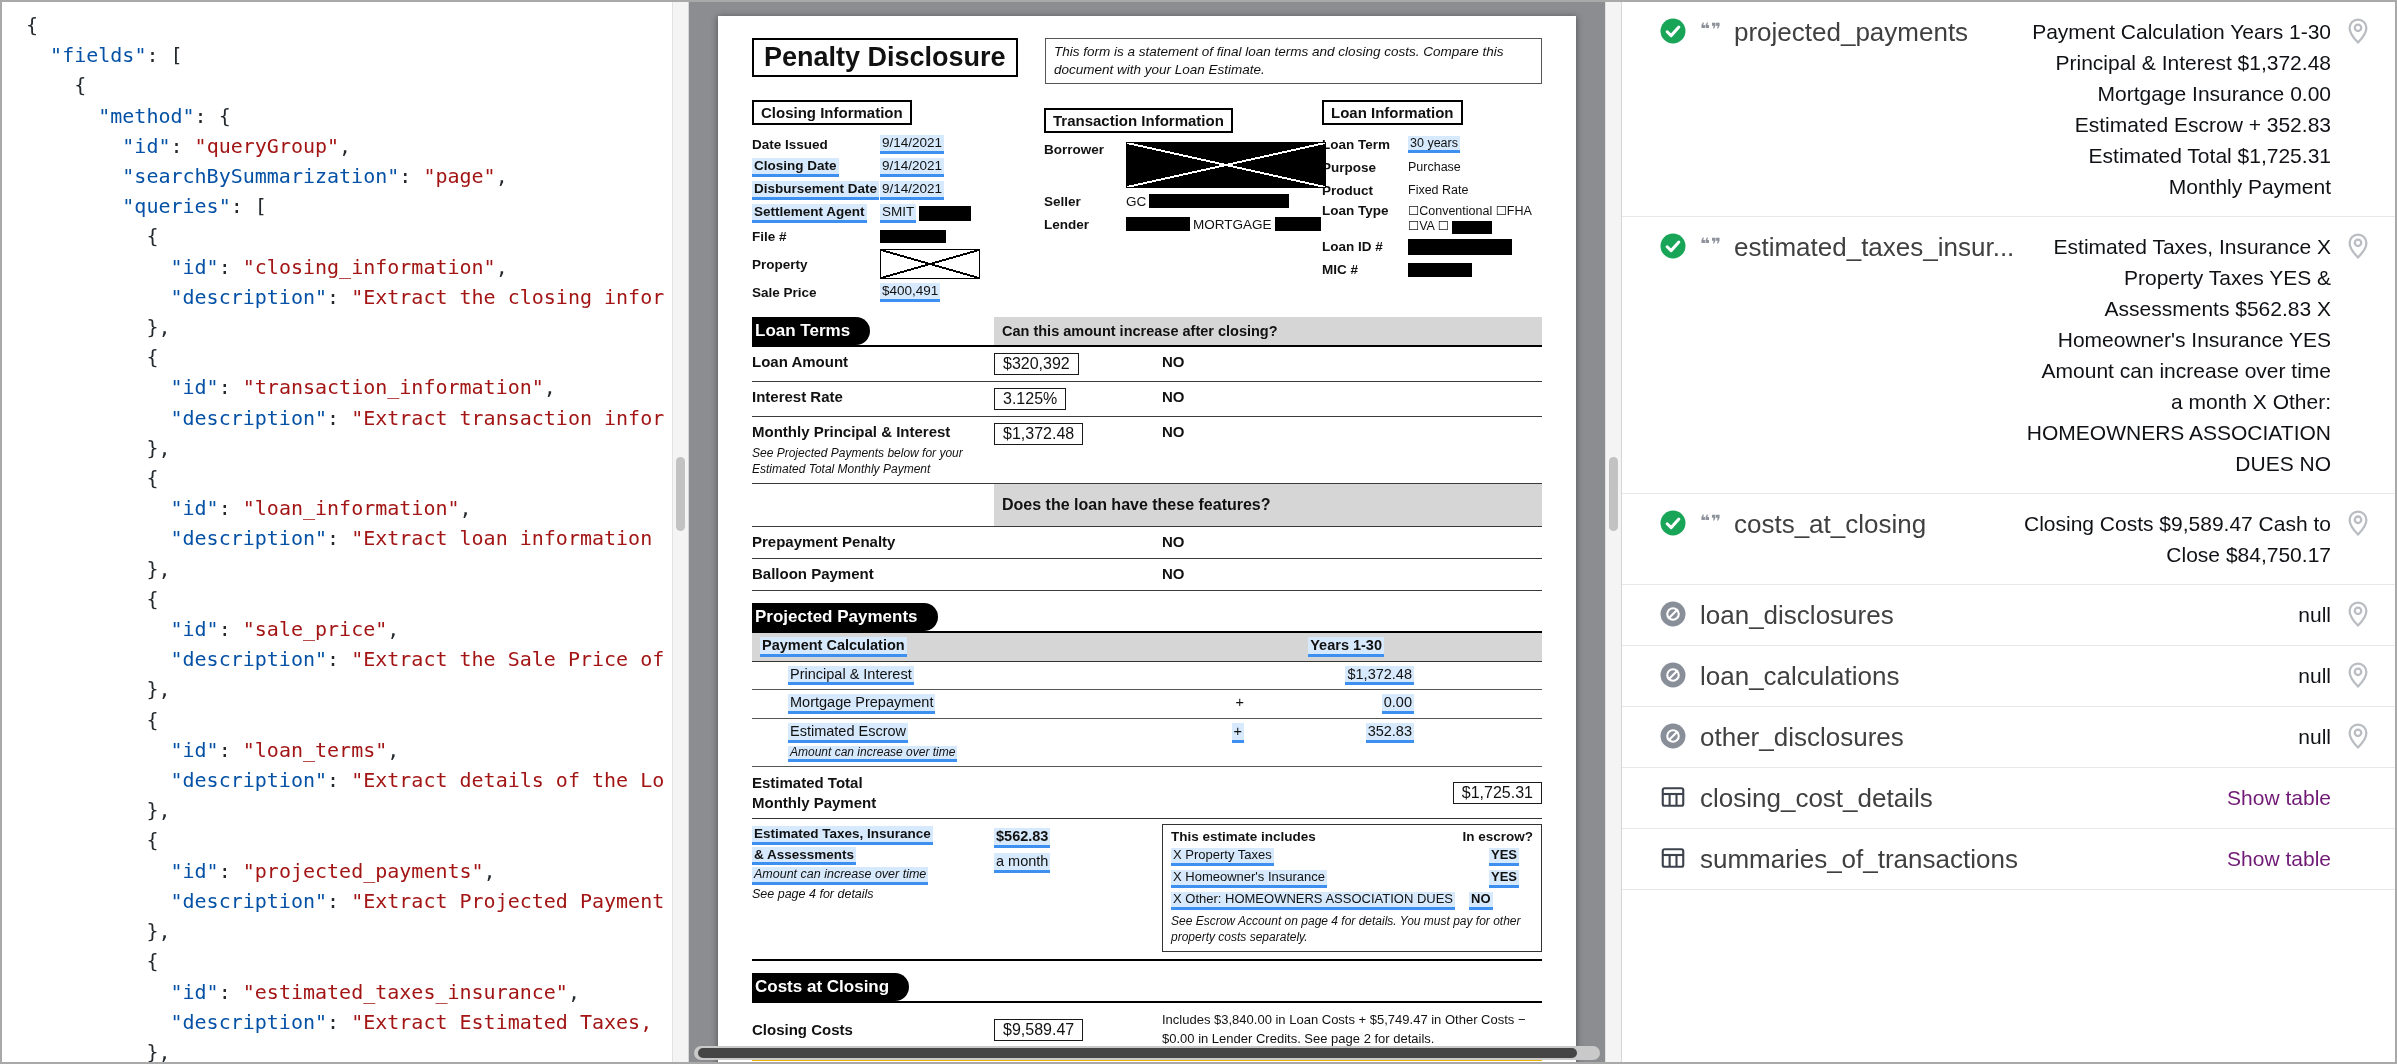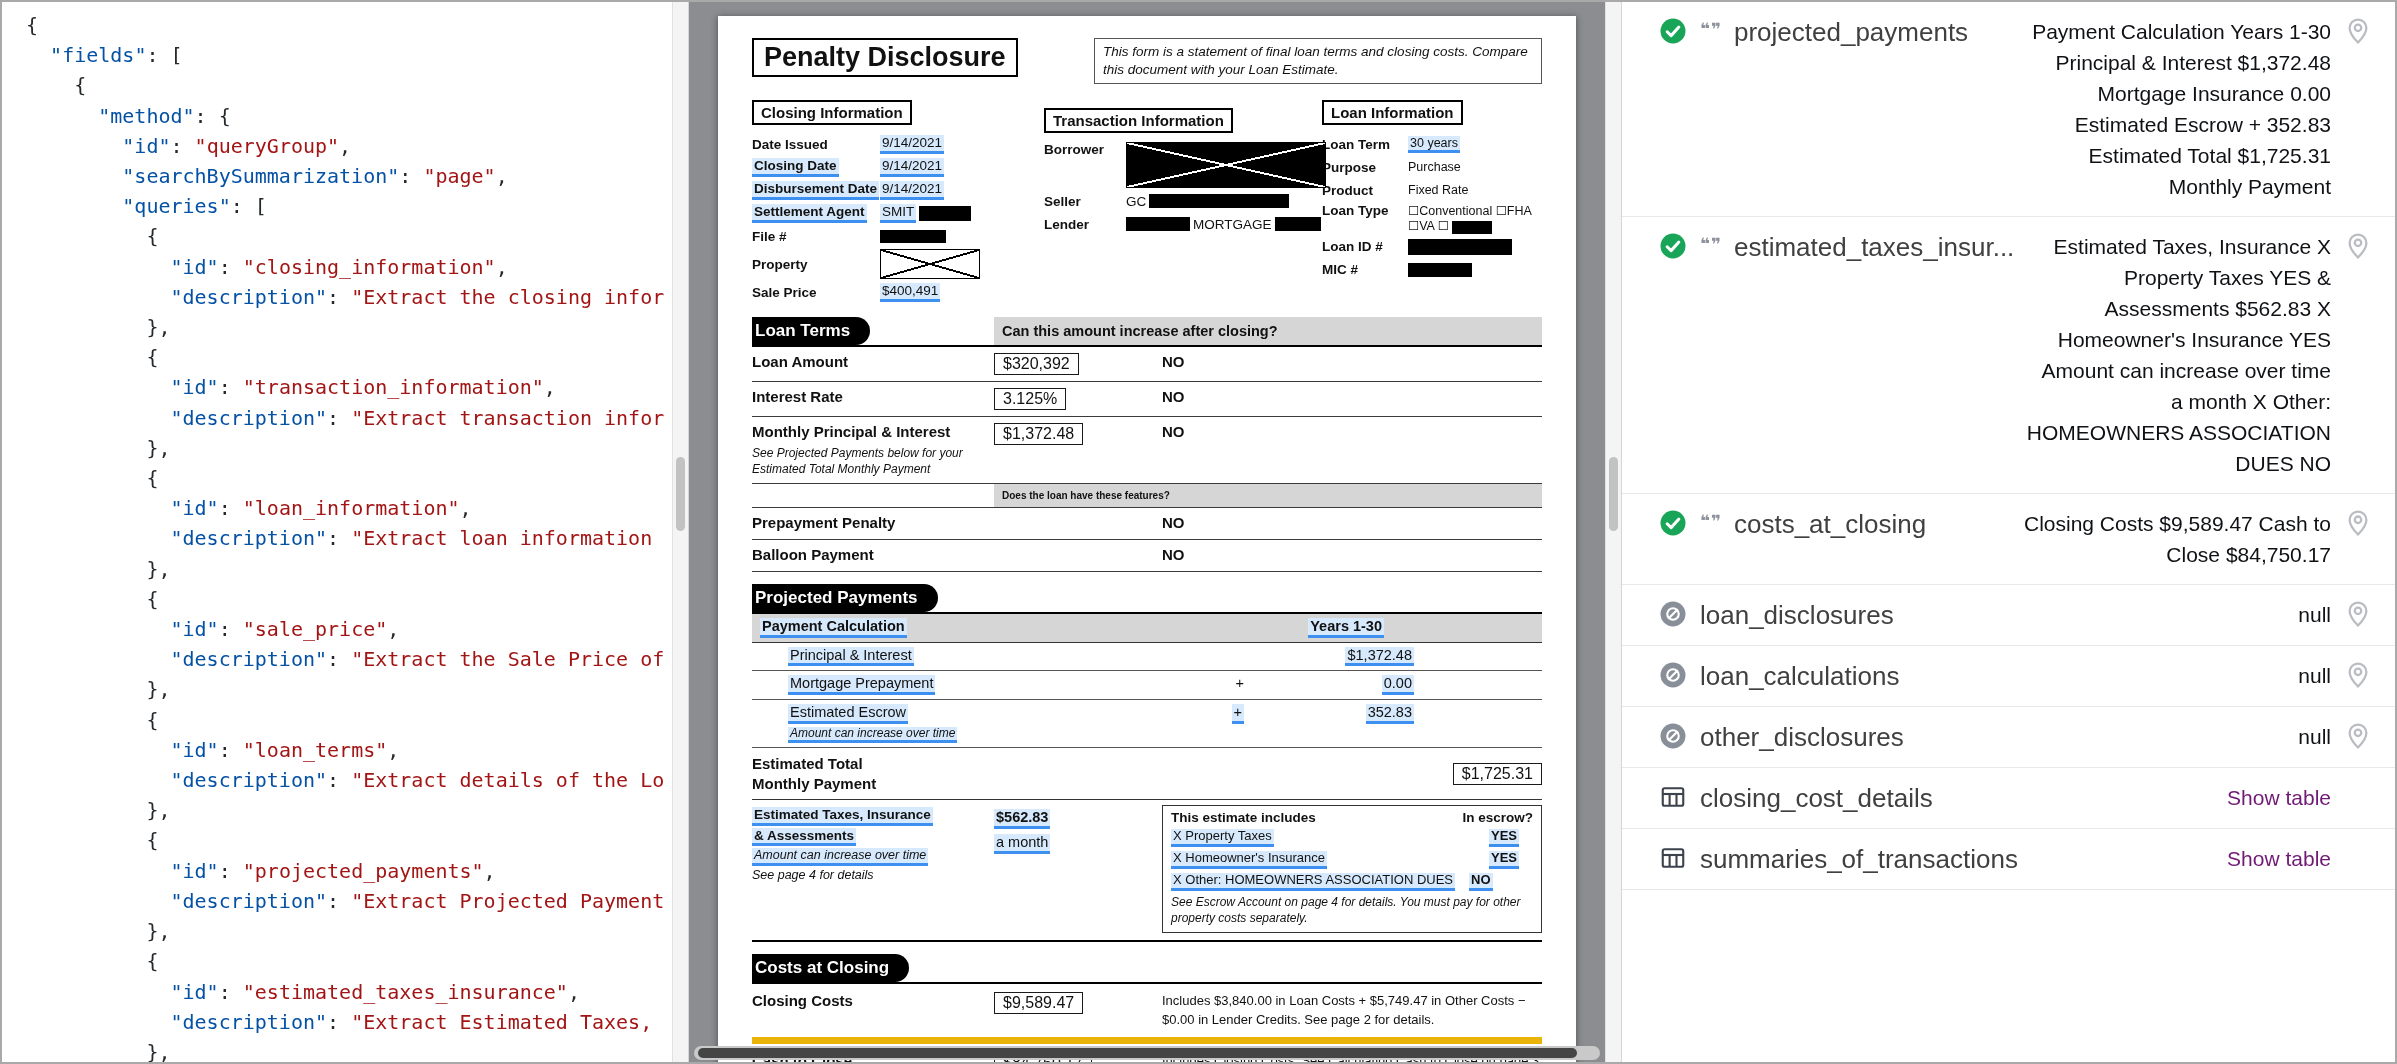--- a/index.html
+++ b/index.html
@@ -34,21 +34,21 @@
     background:linear-gradient(to top right, transparent calc(50% - 1px), #000 calc(50% - 1px), #000 calc(50% + 1px), transparent calc(50% + 1px)); }
   .xbox::after { content:""; position:absolute; inset:0;
     background:linear-gradient(to bottom right, transparent calc(50% - 1px), #000 calc(50% - 1px), #000 calc(50% + 1px), transparent calc(50% + 1px)); }
   .xbox.black { background:#000; border-color:#000; }
   .xbox.black::before { background:linear-gradient(to top right, transparent calc(50% - 1px), #fff calc(50% - 1px), #fff calc(50% + 1px), transparent calc(50% + 1px)); }
   .xbox.black::after { background:linear-gradient(to bottom right, transparent calc(50% - 1px), #fff calc(50% - 1px), #fff calc(50% + 1px), transparent calc(50% + 1px)); }
 
   
   .cd-top { display:flex; justify-content:space-between; align-items:flex-start; margin-bottom:16px; }
   .cd-title { border:2.5px solid #000; font-size:27px; font-weight:bold; padding:2px 10px; }
-  .cd-notice { width:448px; border:1.5px solid #555; font-size:13.5px; font-style:italic; padding:4px 8px; line-height:1.35; }
+  .cd-notice { width:497px; border:1.5px solid #555; font-size:13.5px; font-style:italic; padding:4px 8px; line-height:1.35; }
 
   
   .info-cols { display:flex; margin-bottom:12px; }
   .icol { flex:none; }
   .icol.c1 { width:292px; } .icol.c2 { width:278px;margin-top:8px; } .icol.c3 { width:220px; }
   .ihead { display:inline-block; border:2px solid #000; padding:2px 7px; font-weight:bold; font-size:15px; margin-bottom:9px; }
   .irow { display:flex; align-items:center; font-size:13.5px; margin-bottom:3px; min-height:20px; }
   .ilbl { font-weight:bold; flex:none; }
   .c1 .ilbl { width:128px; } .c2 .ilbl { width:82px; } .c3 .ilbl { width:86px; }
   .ival { display:flex; align-items:center; gap:3px; flex-wrap:wrap; font-size:13.5px; }
@@ -61,21 +61,21 @@
   .qband { margin-left:auto; width:548px; background:#d6d6d6; font-weight:bold; font-size:14.5px; padding:6px 8px; display:flex; align-items:center; }
 
   
   .ltrow { display:flex; align-items:flex-start; border-bottom:1px solid #3a3a3a; padding:6px 0; }
   .ltlbl { width:242px; flex:none; font-weight:bold; font-size:15px; line-height:1.25; }
   .ltmid { width:168px; flex:none; }
   .ltans { font-weight:bold; font-size:15px; }
   .boxval { display:inline-block; border:1.8px solid #1a1a1a; padding:1px 8px; font-size:16px; }
   .ltnote { font-style:italic; font-weight:normal; font-size:12px; margin-top:4px; line-height:1.3; }
   .ltrow2 { display:flex; border-bottom:1px solid #3a3a3a; }
-  .qband2 { margin-left:242px; flex:1; background:#d6d6d6; font-weight:bold; font-size:10px; padding:6px 8px; }
+  .qband2 { margin-left:242px; flex:1; background:#d6d6d6; font-weight:bold; font-size:16px; padding:12px 8px; }
 
   
   .ppband { display:flex; align-items:center; background:#d6d6d6; border-bottom:1.5px solid #333; padding:4px 8px; font-size:14.5px; font-weight:bold; }
   .ppband .years { margin-left:auto; margin-right:150px; }
   .pprow { display:flex; align-items:flex-start; border-bottom:1px solid #555; padding:4px 0 4px 36px; font-size:14.5px; }
   .ppval { width:170px; text-align:right; margin-right:128px; flex:none; }
   .ppsp { margin-left:auto; }
   .pplnote { font-style:italic; font-size:12px; margin-top:2px; }
   .pptotal { display:flex; align-items:center; border-bottom:1.5px solid #333; padding:6px 0; }
   .pptotal .lbl { font-weight:bold; font-size:15px; line-height:1.3; }
@@ -84,21 +84,21 @@
   .ppbl { width:242px; flex:none; font-size:13.5px; line-height:1.5; }
   .ppbm { width:168px; flex:none; font-size:14.5px; line-height:1.7; }
   .ppbr { flex:1; border:1.5px solid #333; padding:4px 8px 6px; font-size:13px; }
   .ppbr-head { display:flex; justify-content:space-between; font-weight:bold; font-size:13.5px; }
   .ppbr-item { display:flex; align-items:center; margin-top:3px; }
   .ans { margin-left:auto; margin-right:14px; font-weight:bold; }
   .ans2 { margin-left:14px; font-weight:bold; }
   .foot { margin-top:4px; font-style:italic; font-size:12px; line-height:1.3; }
 
   
-  .ccrow { display:flex; align-items:flex-start; border-bottom:7px solid #eab308; padding:8px 0; }
+  .ccrow { display:flex; align-items:center; border-bottom:5px solid #eab308; padding:8px 0; }
   .cclbl { width:242px; flex:none; font-weight:bold; font-size:15px; }
   .ccmid { width:168px; flex:none; }
   .ccdesc { flex:1; font-size:13px; line-height:1.4; }
 
   .b { font-weight:bold; } .it { font-style:italic; } .sm { font-size:12.5px; }
 
   
   .results-panel { flex:1; background:#fff; overflow:hidden; }
   .result-row { display:flex; align-items:flex-start; gap:12px; padding:14px 20px 14px 36px; border-bottom:1px solid #e6e8eb; }
   .r-status { flex:none; width:30px; height:30px; }

